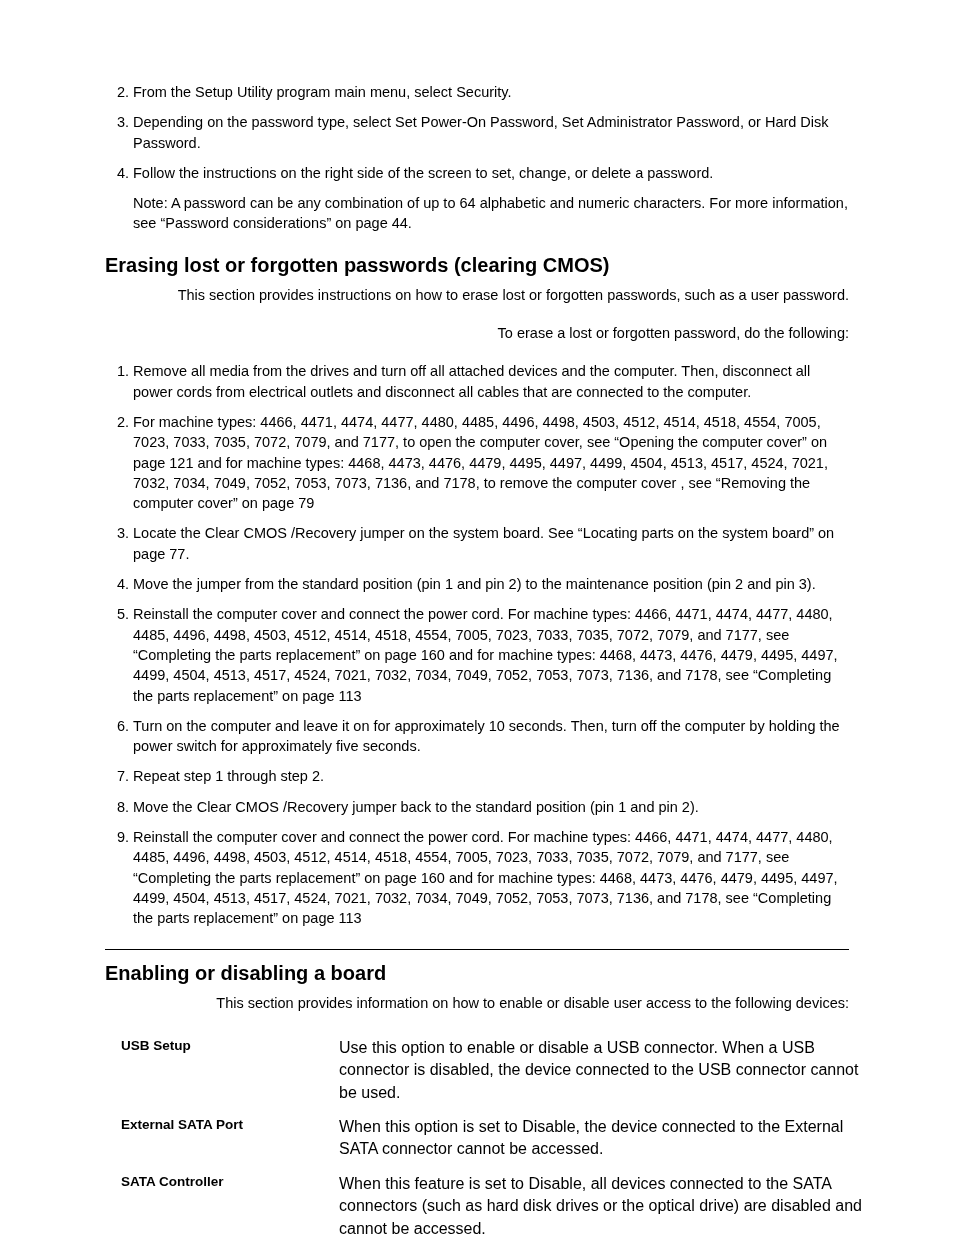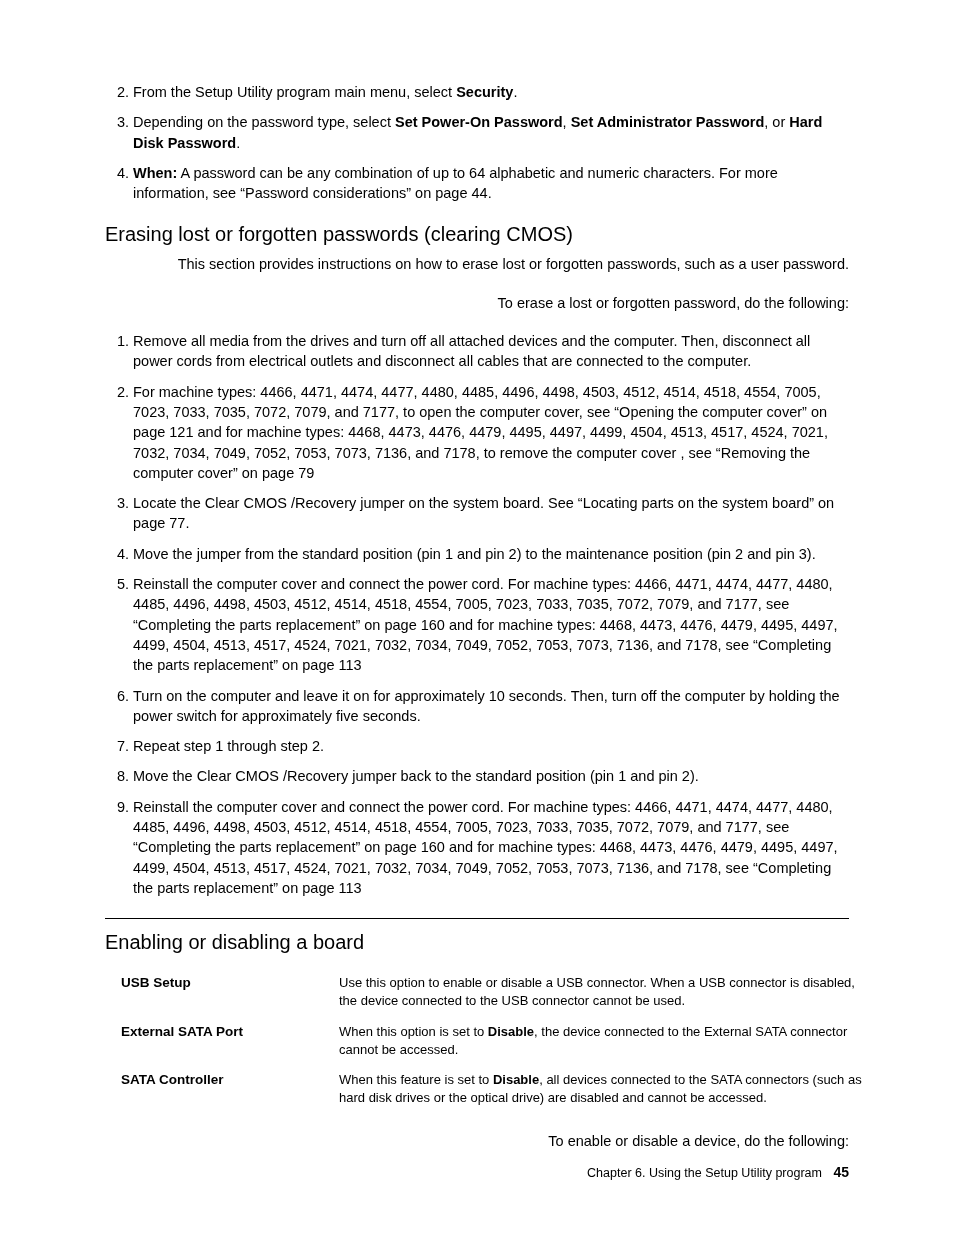--- a/index.html
+++ b/index.html
@@ -32,21 +32,21 @@
   ol.steps > li {
     margin-bottom: 10px;
     line-height: 1.4;
   }
   .note-block {
     margin-top: 10px;
     line-height: 1.4;
   }
   h2.section-heading {
     font-size: 20px;
-    font-weight: normal;
+    font-weight: bold;
     margin: 0 0 8px 0;
   }
   .intro {
     margin: 0 0 18px 0;
     line-height: 1.4;
     text-align: right;
   }
   hr.rule {
     border: none;
     border-top: 1px solid #000;
@@ -67,50 +67,51 @@
     font-size: 13.5px;
     vertical-align: top;
     padding: 6px 8px 6px 0;
     line-height: 1.4;
   }
   .device-desc {
     display: table-cell;
     vertical-align: top;
     padding: 6px 0;
     line-height: 1.4;
-    font-size: 13px;
+    font-size: 16px;
   }
   .footer {
     position: absolute;
     bottom: 55px;
     right: 105px;
     font-size: 12.5px;
   }
   .footer .pagenum {
     font-weight: bold;
     margin-left: 8px;
     font-size: 14px;
   }
-  b { font-weight: bold; }
+  b { font-weight: normal; }
 </style>
 </head>
 <body>
 
 <div class="page">
 
   <ol class="top-steps" start="2">
     <li>
       <span>From the Setup Utility program main menu, select </span><b>Security</b><span>.</span>
     </li>
     <li>
       <span>Depending on the password type, select </span><b>Set Power-On Password</b><span>, </span><b>Set Administrator Password</b><span>, or </span><b>Hard Disk Password</b><span>.</span>
     </li>
     <li>
+      <span>Follow the instructions on the right side of the screen to set, change, or delete a password.</span>
       <div class="note-block">
-        <b>When:</b><span> A password can be any combination of up to 64 alphabetic and numeric characters. For more information, see “Password considerations” on page 44.</span>
+        <b>Note:</b><span> A password can be any combination of up to 64 alphabetic and numeric characters. For more information, see “Password considerations” on page 44.</span>
       </div>
     </li>
   </ol>
 
   <h2 class="section-heading">Erasing lost or forgotten passwords (clearing CMOS)</h2>
   <p class="intro">This section provides instructions on how to erase lost or forgotten passwords, such as a user password.</p>
   <p class="intro">To erase a lost or forgotten password, do the following:</p>
 
   <ol class="steps">
     <li>Remove all media from the drives and turn off all attached devices and the computer. Then, disconnect all power cords from electrical outlets and disconnect all cables that are connected to the computer.</li>
@@ -120,20 +121,21 @@
     <li>Reinstall the computer cover and connect the power cord. For machine types: 4466, 4471, 4474, 4477, 4480, 4485, 4496, 4498, 4503, 4512, 4514, 4518, 4554, 7005, 7023, 7033, 7035, 7072, 7079, and 7177, see “Completing the parts replacement” on page 160 and for machine types: 4468, 4473, 4476, 4479, 4495, 4497, 4499, 4504, 4513, 4517, 4524, 7021, 7032, 7034, 7049, 7052, 7053, 7073, 7136, and 7178, see “Completing the parts replacement” on page 113</li>
     <li>Turn on the computer and leave it on for approximately 10 seconds. Then, turn off the computer by holding the power switch for approximately five seconds.</li>
     <li>Repeat step 1 through step 2.</li>
     <li>Move the Clear CMOS /Recovery jumper back to the standard position (pin 1 and pin 2).</li>
     <li>Reinstall the computer cover and connect the power cord. For machine types: 4466, 4471, 4474, 4477, 4480, 4485, 4496, 4498, 4503, 4512, 4514, 4518, 4554, 7005, 7023, 7033, 7035, 7072, 7079, and 7177, see “Completing the parts replacement” on page 160 and for machine types: 4468, 4473, 4476, 4479, 4495, 4497, 4499, 4504, 4513, 4517, 4524, 7021, 7032, 7034, 7049, 7052, 7053, 7073, 7136, and 7178, see “Completing the parts replacement” on page 113</li>
   </ol>
 
   <hr class="rule">
 
   <h2 class="section-heading">Enabling or disabling a board</h2>
+  <p class="intro">This section provides information on how to enable or disable user access to the following devices:</p>
 
   <div class="device-table">
     <div class="device-row">
       <div class="device-label">USB Setup</div>
       <div class="device-desc">
         <span>Use this option to enable or disable a USB connector. When a USB connector is disabled, the device connected to the USB connector cannot be used.</span>
       </div>
     </div>
     <div class="device-row">
       <div class="device-label">External SATA Port</div>

